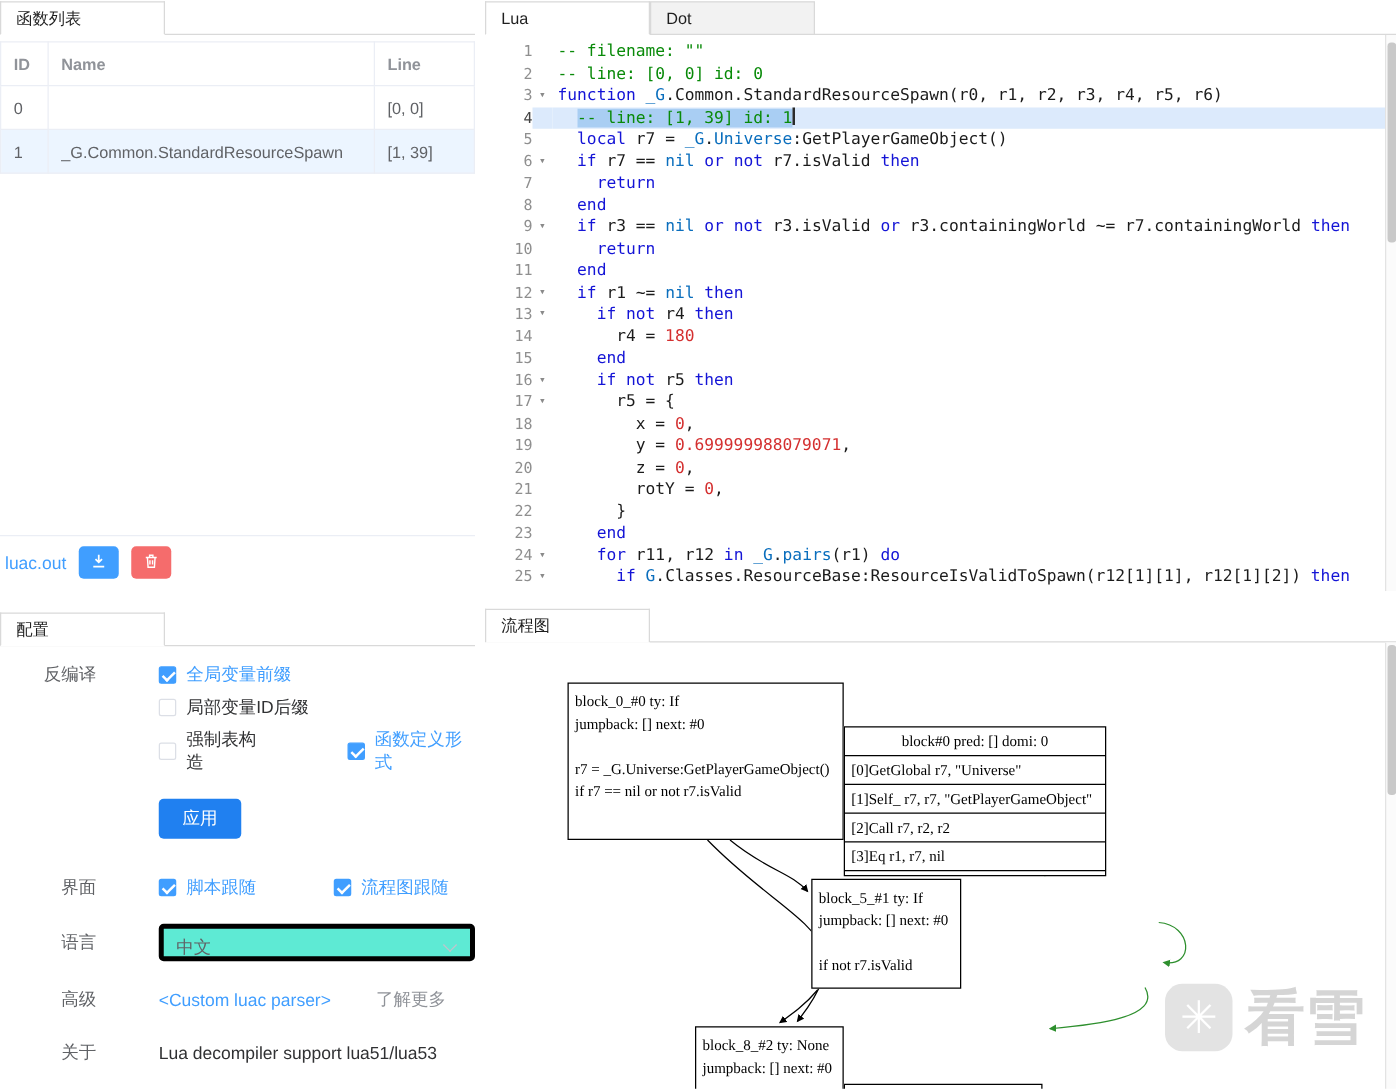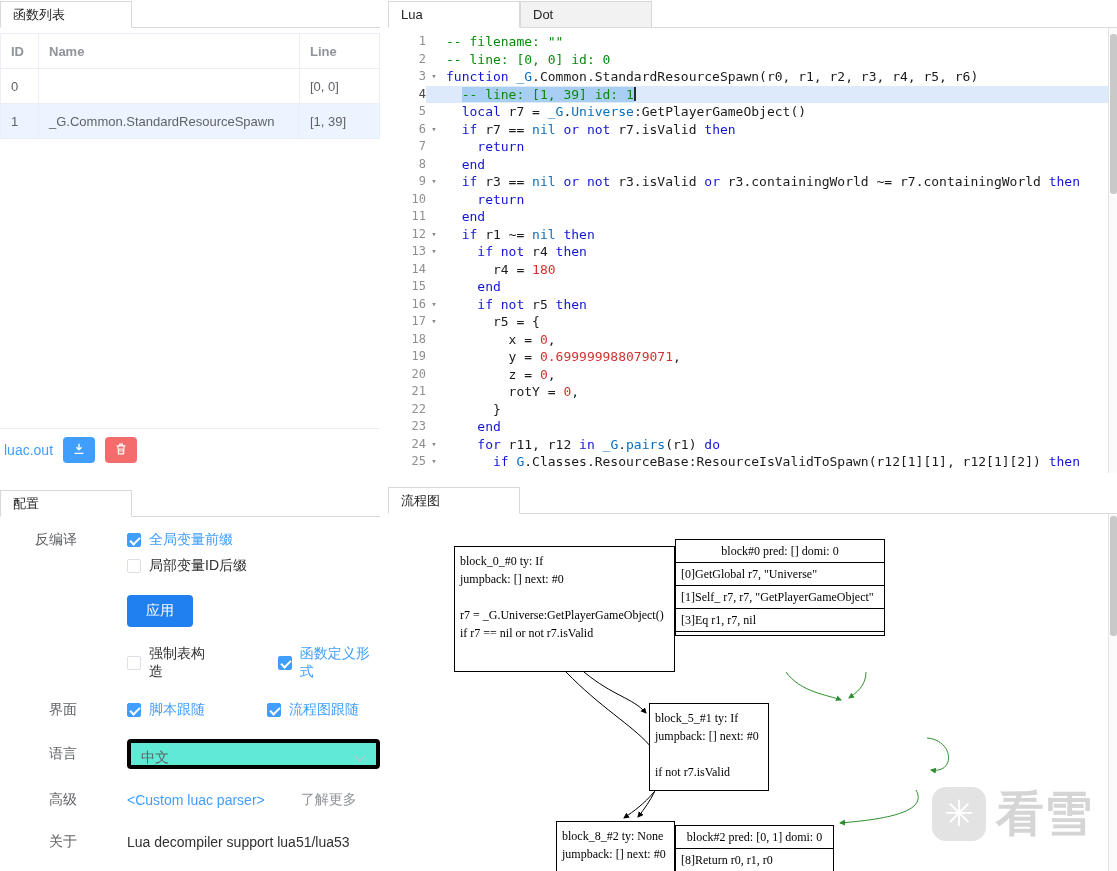--- a/index.html
+++ b/index.html
@@ -69,21 +69,21 @@
                    border-right:1.5px solid #c0c4cc; border-bottom:1.5px solid #c0c4cc; transform:rotate(45deg); }
   .link { color:#409eff; } .muted { color:#909399; margin-left:4px; } .about-text { color:#303133; }
 
   
   .flow-canvas { position:absolute; top:28px; left:0; right:9px; bottom:0; overflow:hidden; }
   .fc-svg { position:absolute; left:0; top:0; }
   .fc-box { position:absolute; border:1px solid #000; background:#fff; padding:5px;
             font-family:"Liberation Serif", serif; font-size:12px; line-height:18px; overflow:hidden; white-space:nowrap; }
   .fc-body { margin-top:18px; }
   .fc-table { position:absolute; border:1px solid #000; background:#fff; padding-bottom:3px;
-              font-family:"Liberation Serif", serif; font-size:12px; line-height:16px; overflow:hidden; }
+              font-family:"Liberation Serif", serif; font-size:12px; line-height:16px; overflow:hidden;margin-top:42px; }
   .fc-table .hdr { text-align:center; padding:3px 5px; border-bottom:1px solid #000; white-space:nowrap; }
   .fc-table .row { padding:3px 5px; border-bottom:1px solid #000; white-space:nowrap; }
   .watermark { position:absolute; left:544px; top:268px; display:flex; align-items:center; gap:10px; opacity:0.85; }
   .wm-logo { width:54px; height:54px; border-radius:14px; background:rgba(200,200,200,0.6); color:#fff;
              display:flex; align-items:center; justify-content:center; font-size:36px; }
   .wm-text { font-size:48px; font-weight:bold; color:rgba(198,198,198,0.85); }
 </style>
 </head>
 <body>
 
@@ -196,33 +196,33 @@
     <div class="cfg-row">
       <span class="cfg-label"></span>
       <span class="cb-group">
         <span class="checkbox"></span>
         <span class="opt-label">局部变量ID后缀</span>
       </span>
     </div>
 
     <div class="cfg-row">
       <span class="cfg-label"></span>
-      <button class="apply-btn">应用</button>
-    </div>
-
-    <div class="cfg-row">
-      <span class="cfg-label"></span>
       <span class="cb-group">
         <span class="checkbox"></span>
         <span class="opt-label">强制表构造</span>
       </span>
       <span class="cb-group gap30">
         <span class="checkbox checked"></span>
         <span class="opt-label on">函数定义形式</span>
       </span>
+    </div>
+
+    <div class="cfg-row">
+      <span class="cfg-label"></span>
+      <button class="apply-btn">应用</button>
     </div>
 
     <div class="cfg-row mt20">
       <span class="cfg-label">界面</span>
       <span class="cb-group">
         <span class="checkbox checked"></span>
         <span class="opt-label on">脚本跟随</span>
       </span>
       <span class="cb-group gap30">
         <span class="checkbox checked"></span>
@@ -279,20 +279,21 @@
         <div>jumpback: [] next: #0</div>
         <div class="fc-body">
           <div>r7 = _G.Universe:GetPlayerGameObject()</div>
           <div>if r7 == nil or not r7.isValid</div>
         </div>
       </div>
     <div class="fc-table" id="fc-table-0" style="left:287px;top:25px;width:210px">
         <div class="hdr">block#0 pred: [] domi: 0</div>
         <div class="row">[0]GetGlobal r7, "Universe"</div>
         <div class="row">[1]Self_ r7, r7, "GetPlayerGameObject"</div>
+        <div class="row">[2]Call r7, r2, r2</div>
         <div class="row">[3]Eq r1, r7, nil</div>
       </div>
     <div class="fc-box" id="fc-box-1" style="left:261px;top:189px;width:120px;height:88px">
         <div>block_5_#1 ty: If</div>
         <div>jumpback: [] next: #0</div>
         <div class="fc-body">
           <div>if not r7.isValid</div>
         </div>
       </div>
     <div class="fc-box" id="fc-box-2" style="left:168px;top:307px;width:119px;height:70px">

